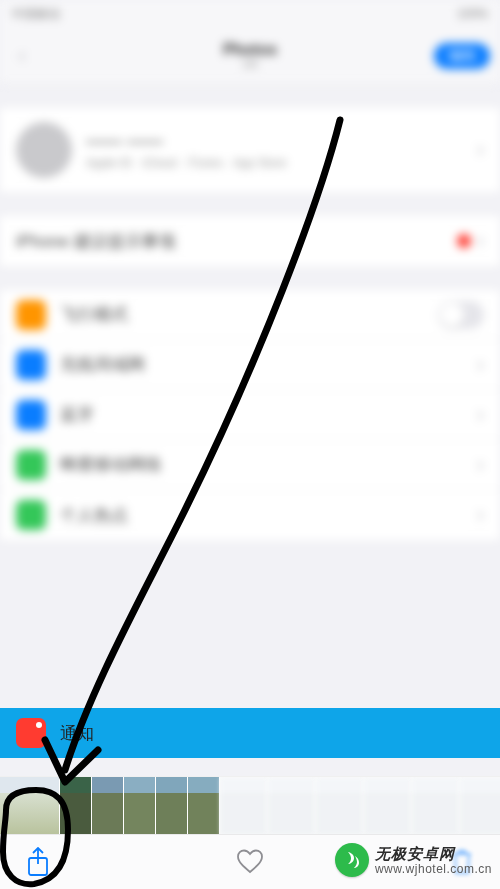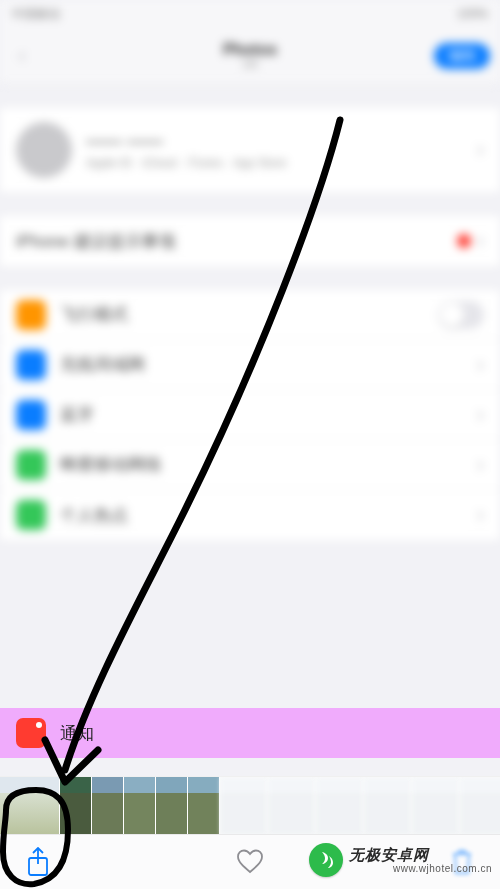--- a/index.html
+++ b/index.html
@@ -36,41 +36,41 @@
 
 .ic-orange{background:#ff9500;}
 .ic-blue{background:#0a7dff;}
 .ic-blue2{background:#0a7dff;}
 .ic-green{background:#34c759;}
 .ic-green2{background:#34c759;}
 .ic-red{background:#ff3b30; position:relative;}
 .ic-red::after{content:""; position:absolute; top:4px; right:4px; width:6px; height:6px; border-radius:50%; background:#fff;}
 
 
-.notif-group { margin-top:24px; background:#f0abfc; }
+.notif-group { margin-top:24px; background:#0ea5e9; }
 .notif-group .row .label { color:#222; }
 
 
 .thumbstrip { position:absolute; left:0; right:0; bottom:55px; height:58px; background:#fafafa; display:flex; align-items:center; overflow:hidden; border-top:1px solid rgba(0,0,0,0.04);}
 .thumb { height:58px; width:32px; flex:0 0 auto; margin:0; background:#c8d0b8; border-right:1px solid #fff; position:relative; overflow:hidden;}
 .thumb.wide { width:60px; }
 .thumb.blur { filter:blur(2px); opacity:0.8; }
 .thumb .sky { position:absolute; top:0; left:0; right:0; height:28%; }
 .thumb .ground{ position:absolute; bottom:0; left:0; right:0; height:72%; }
 
 
 .toolbar { position:absolute; left:0; right:0; bottom:0; height:55px; background:#fbfbfc; border-top:1px solid rgba(0,0,0,0.07); display:flex; align-items:center; justify-content:space-between; padding:0 18px;}
 .toolbar .tbn { width:40px; height:40px; display:flex; align-items:center; justify-content:center;}
 .heart{ color:#8e8e93; }
 
 
 .watermark { position:absolute; right:4px; bottom:10px; display:flex; align-items:center; gap:6px; background:rgba(255,255,255,0); padding:2px 4px; pointer-events:none;}
 .wm-logo { width:34px; height:34px; border-radius:50%; background:#2dbb4b; display:flex; align-items:center; justify-content:center; box-shadow:0 1px 2px rgba(0,0,0,0.2);}
 .wm-text .cn{ font-size:15px; font-weight:700; color:#2b2b2b; letter-spacing:1px;font-style:italic;}
-.wm-text .en{ font-size:10px; color:#5a5a5a; letter-spacing:0.5px; margin-top:-2px;margin-left:44px;}
+.wm-text .en{ font-size:12px; color:#5a5a5a; letter-spacing:0.5px; margin-top:-2px;}
 
 
 .annot { position:absolute; inset:0; pointer-events:none; }
 </style>
 </head>
 <body>
 
 <div class="phone">
 
   <div class="blurred">

